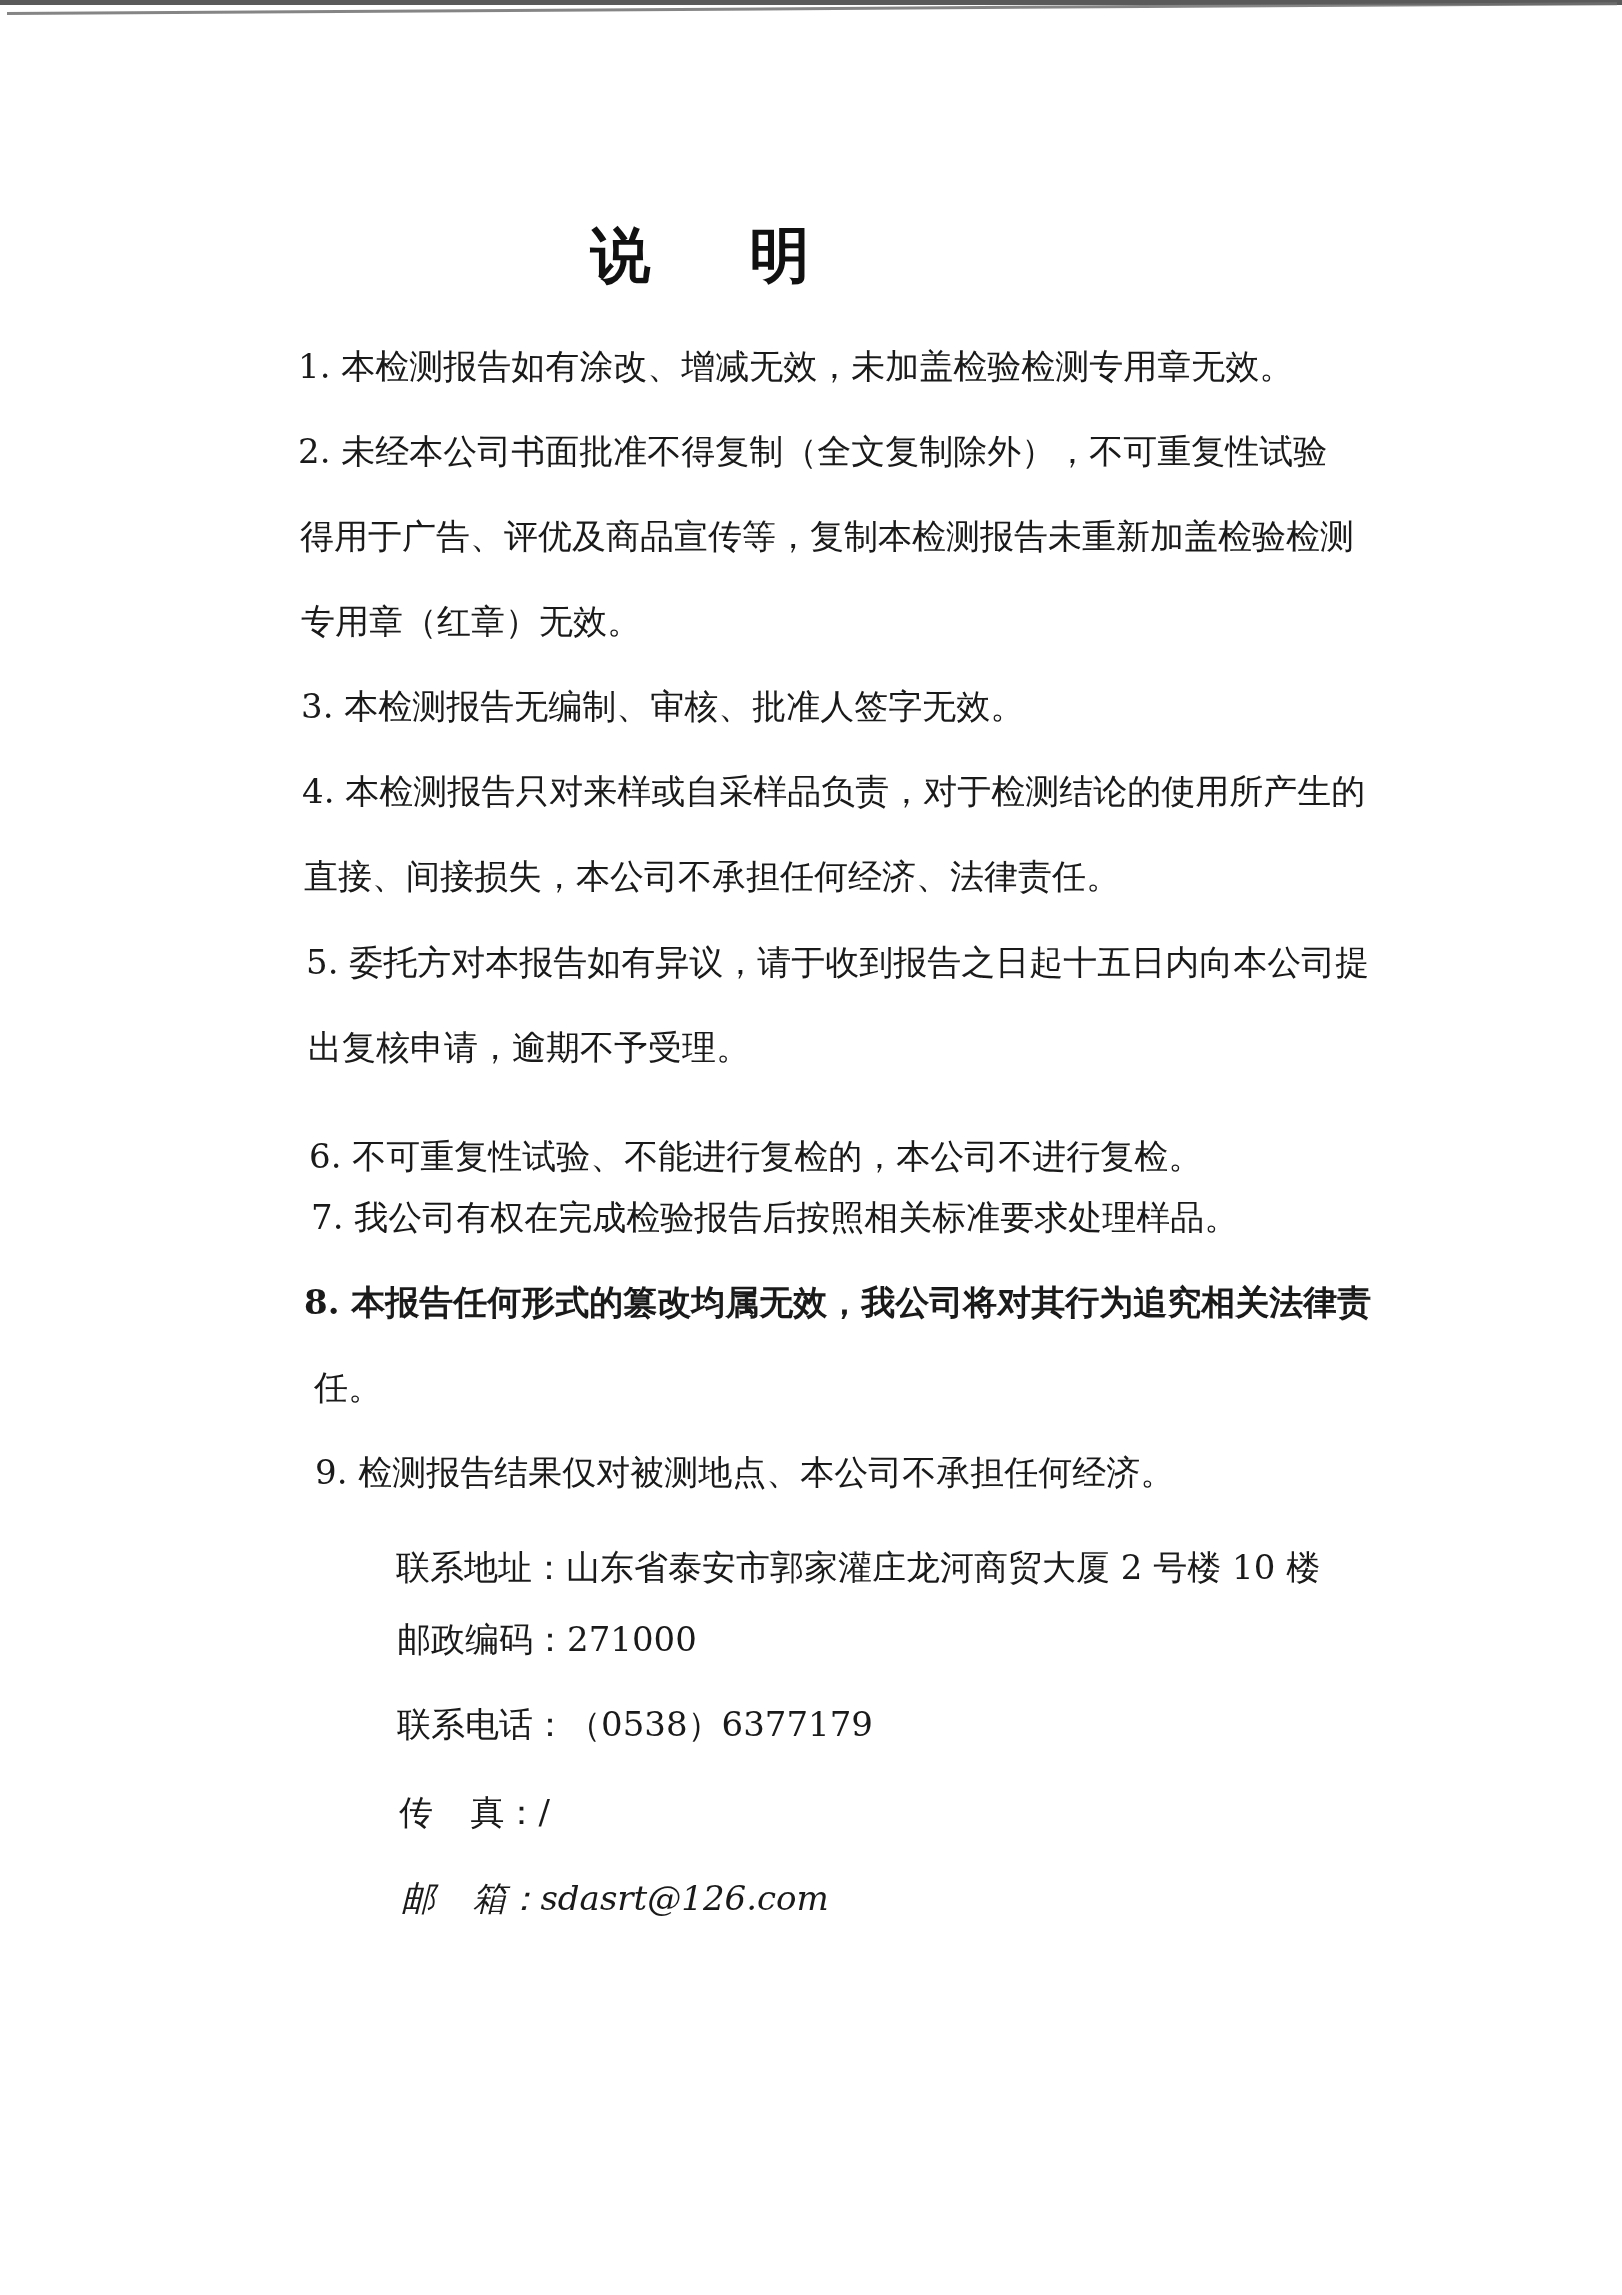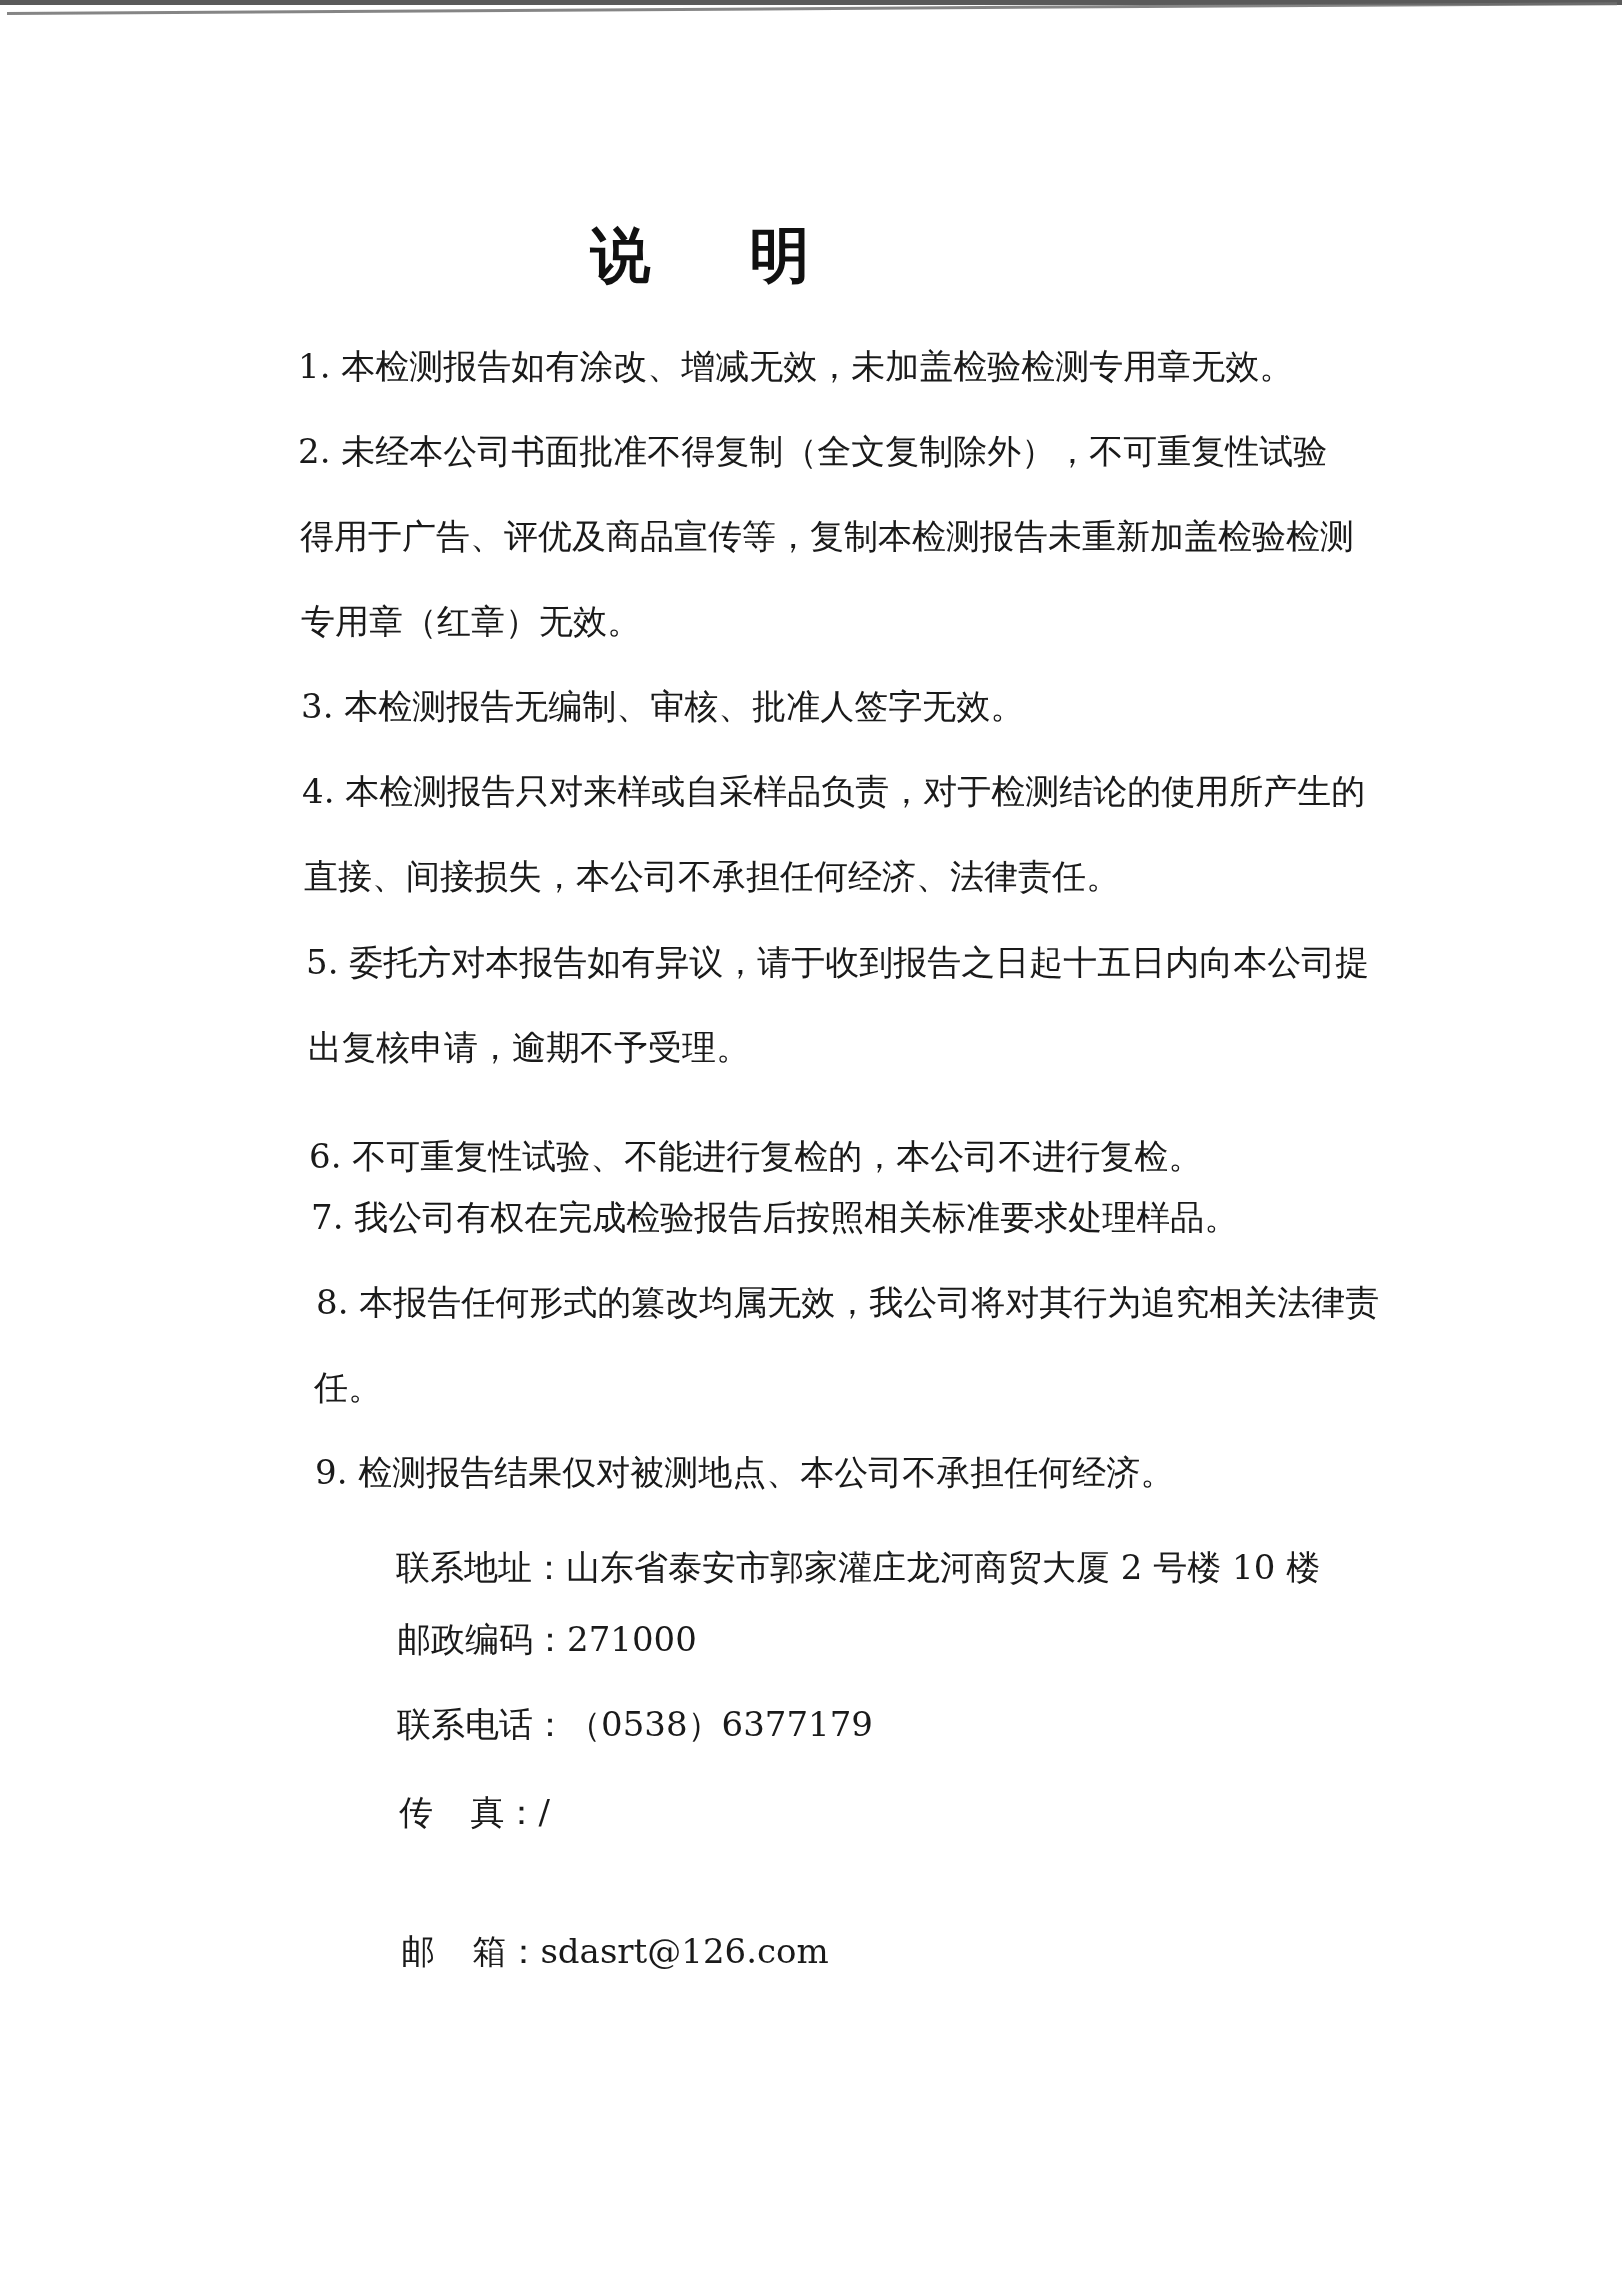--- a/index.html
+++ b/index.html
@@ -103,21 +103,21 @@
 <div class="item" style="left:309px; top:1113px;margin-top:24px;">
   <span>6.</span>
   <span>不可重复性试验、不能进行复检的，本公司不进行复检。</span>
 </div>
 
 <div class="item" style="left:311px; top:1198px;">
   <span>7.</span>
   <span>我公司有权在完成检验报告后按照相关标准要求处理样品。</span>
 </div>
 
-<div class="item" style="left:316px; top:1283px;">
+<div class="item" style="left:304px; top:1283px;font-weight:bold;">
   <span>8.</span>
   <span>本报告任何形式的篡改均属无效，我公司将对其行为追究相关法律责</span>
 </div>
 <div class="item" style="left:314px; top:1368px;">任。</div>
 
 <div class="item" style="left:315px; top:1453px;">
   <span>9.</span>
   <span>检测报告结果仅对被测地点、本公司不承担任何经济。</span>
 </div>
 
@@ -126,16 +126,16 @@
 </div>
 <div class="contact" style="left:397px; top:1620px;">
   <span class="label">邮政编码：</span><span>271000</span>
 </div>
 <div class="contact" style="left:397px; top:1705px;">
   <span class="label">联系电话：</span><span>（0538）6377179</span>
 </div>
 <div class="contact" style="left:399px; top:1793px;">
   <span class="label spaced">传</span><span class="label">真：</span><span>/</span>
 </div>
-<div class="contact" style="left:401px; top:1932px;">
+<div class="contact" style="left:401px; top:1879px;font-style:italic;">
   <span class="label spaced">邮</span><span class="label">箱：</span><span>sdasrt@126.com</span>
 </div>
 
 
 </body></html>

